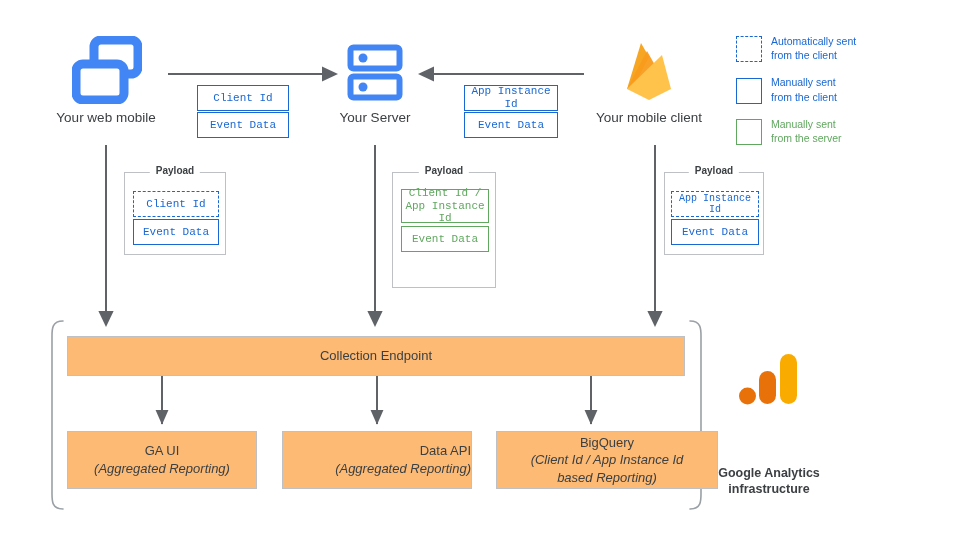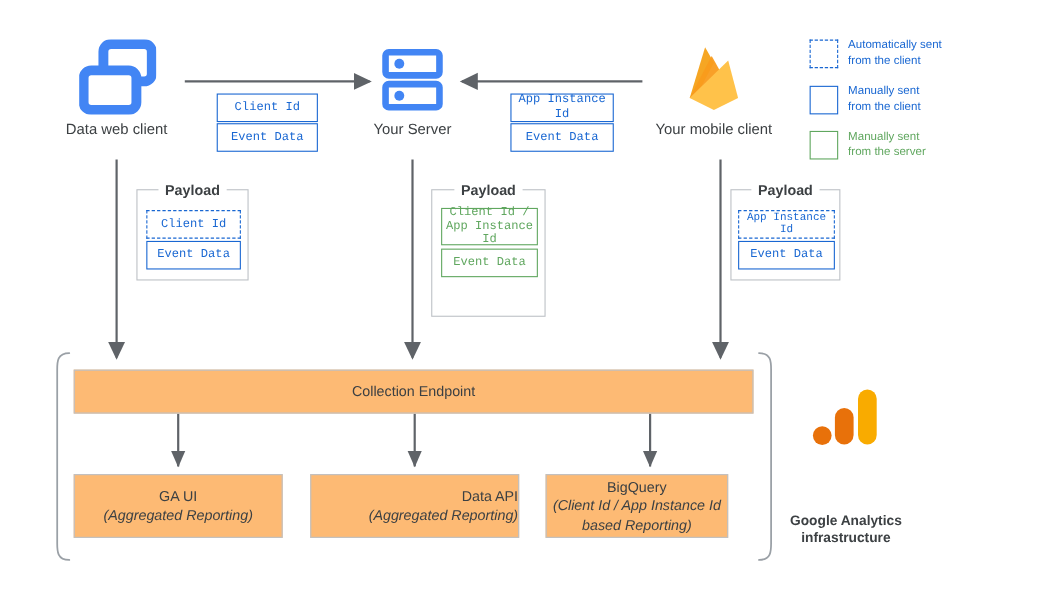--- a/index.html
+++ b/index.html
@@ -42,21 +42,21 @@
     box-sizing:border-box;
     border:1px solid #bdc1c6;
     background:#fff;
   }
   .payload-title{
     position:absolute;
     top:-8px;left:50%;
     transform:translateX(-50%);
     background:#fff;
     padding:0 6px;
-    font-size:13px;
+    font-size:10px;
     font-weight:bold;
     color:#3c4043;
     white-space:nowrap;
   }
 
   
   .gbox{
     box-sizing:border-box;
     border:1px solid #bdc1c6;
     background:#fdba74;
@@ -130,21 +130,21 @@
     <path d="M63,321 C52,321 52,329 52,336 L52,494 C52,501 52,509 63,509" fill="none" stroke="#9aa0a6" stroke-width="1.6" stroke-linecap="round"></path>
     <path d="M690,321 C701,321 701,329 701,336 L701,494 C701,501 701,509 690,509" fill="none" stroke="#9aa0a6" stroke-width="1.6" stroke-linecap="round"></path>
   </svg>
 
   <div class="abs" style="left:72px;top:36px;">
     <svg width="70" height="68" viewBox="0 0 70 68">
       <rect x="22" y="4" width="44" height="34" rx="7" fill="none" stroke="#4285f4" stroke-width="9"></rect>
       <rect x="4" y="28" width="48" height="36" rx="7" fill="#fff" stroke="#4285f4" stroke-width="9"></rect>
     </svg>
   </div>
-  <div class="abs node-label" style="left:36px;top:110px;width:140px;">Data web client</div>
+  <div class="abs node-label" style="left:36px;top:110px;width:140px;">Your web mobile</div>
 
   <div class="abs" style="left:347px;top:44px;">
     <svg width="56" height="58" viewBox="0 0 56 58">
       <rect x="3.5" y="3.5" width="49" height="21" rx="3" fill="none" stroke="#4285f4" stroke-width="6"></rect>
       <circle cx="16" cy="14" r="4.5" fill="#4285f4"></circle>
       <rect x="3.5" y="32.5" width="49" height="21" rx="3" fill="none" stroke="#4285f4" stroke-width="6"></rect>
       <circle cx="16" cy="43" r="4.5" fill="#4285f4"></circle>
     </svg>
   </div>
   <div class="abs node-label" style="left:308px;top:110px;width:134px;">Your Server</div>
@@ -189,21 +189,21 @@
   <div class="abs gbox" style="left:67px;top:431px;width:190px;height:58px;flex-direction:column;">
     <div>GA UI</div>
     <div class="ital">(Aggregated Reporting)</div>
   </div>
 
   <div class="abs gbox" style="left:282px;top:431px;width:190px;height:58px;flex-direction:column;align-items:flex-end;">
     <div>Data API</div>
     <div class="ital">(Aggregated Reporting)</div>
   </div>
 
-  <div class="abs gbox" style="left:496px;top:431px;width:166px;height:58px;flex-direction:column;">
+  <div class="abs gbox" style="left:496px;top:431px;width:222px;height:58px;flex-direction:column;">
     <div>BigQuery</div>
     <div class="ital" style="white-space:pre-line;">(Client Id / App Instance Id
 based Reporting)</div>
   </div>
 
   <div class="abs" style="left:738px;top:352px;">
     <svg width="62" height="58" viewBox="0 0 62 58">
       <rect x="42" y="2" width="17" height="50" rx="8.5" fill="#f9ab00"></rect>
       <rect x="21" y="19" width="17" height="33" rx="8.5" fill="#e8710a"></rect>
       <circle cx="9.5" cy="44" r="8.5" fill="#e8710a"></circle>

